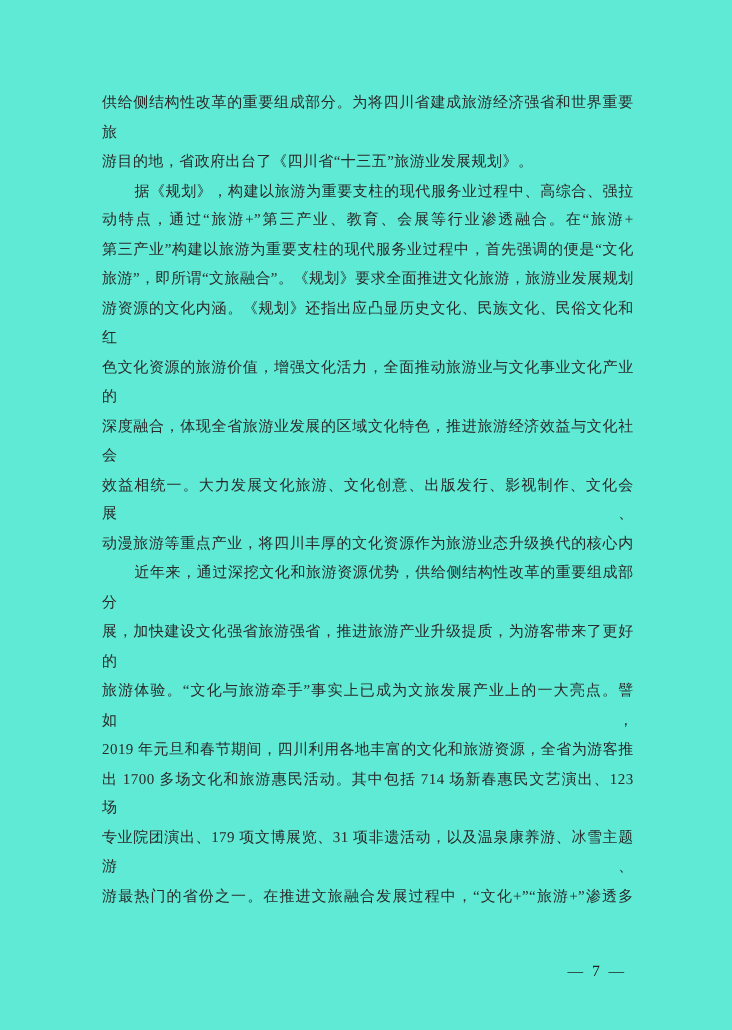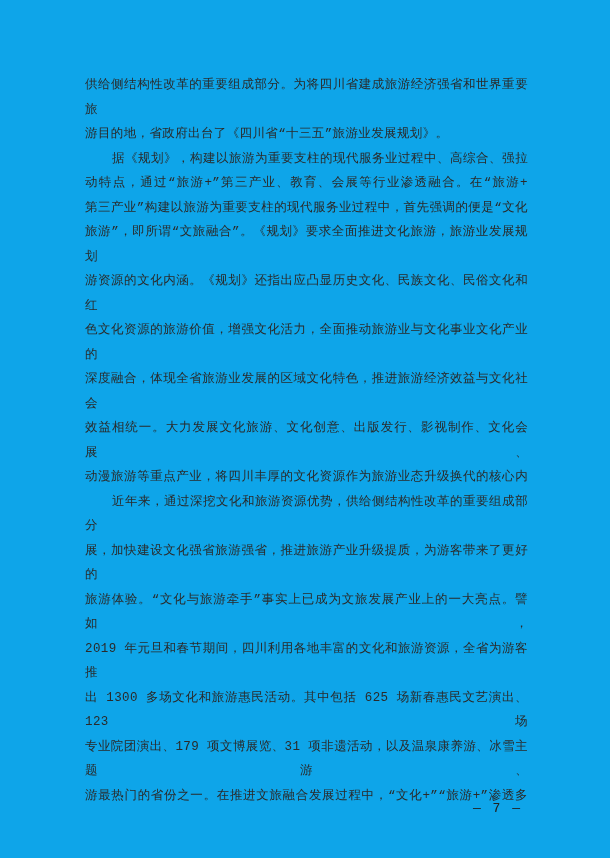--- a/index.html
+++ b/index.html
@@ -4,23 +4,23 @@
 <style>
   html, body {
     margin: 0;
     padding: 0;
     background: #ffffff;
   }
   .page {
     position: relative;
     width: 610px;
     height: 858px;
-    background: #0ea5e9;
+    background: #5eead4;
     overflow: hidden;
-    font-family: Liberation Mono, monospace;
+    font-family: Liberation Serif, serif;
     color: #2a2a2a;
   }
   .doc-body {
     position: absolute;
     left: 85px;
     top: 73px;
     width: 443px;
     font-size: 12.5px;
     line-height: 24.5px;
     letter-spacing: 0.03em;
@@ -73,19 +73,19 @@
         <div class="line fill">色文化资源的旅游价值，增强文化活力，全面推动旅游业与文化事业文化产业的</div>
         <div class="line fill">深度融合，体现全省旅游业发展的区域文化特色，推进旅游经济效益与文化社会</div>
         <div class="line fill">效益相统一。大力发展文化旅游、文化创意、出版发行、影视制作、文化会展、</div>
         <div class="line fill">动漫旅游等重点产业，将四川丰厚的文化资源作为旅游业态升级换代的核心内</div>
       </div>
       <div class="paragraph">
         <div class="line fill indent">近年来，通过深挖文化和旅游资源优势，供给侧结构性改革的重要组成部分</div>
         <div class="line fill">展，加快建设文化强省旅游强省，推进旅游产业升级提质，为游客带来了更好的</div>
         <div class="line fill">旅游体验。“文化与旅游牵手”事实上已成为文旅发展产业上的一大亮点。譬如，</div>
         <div class="line fill">2019 年元旦和春节期间，四川利用各地丰富的文化和旅游资源，全省为游客推</div>
-        <div class="line fill">出 1300 多场文化和旅游惠民活动。其中包括 625 场新春惠民文艺演出、123 场</div>
+        <div class="line fill">出 1700 多场文化和旅游惠民活动。其中包括 714 场新春惠民文艺演出、123 场</div>
         <div class="line fill">专业院团演出、179 项文博展览、31 项非遗活动，以及温泉康养游、冰雪主题游、</div>
         <div class="line fill">游最热门的省份之一。在推进文旅融合发展过程中，“文化+”“旅游+”渗透多</div>
       </div>
     </div>
   <div class="page-footer">— 7 —</div>
 </div>
 
 </body></html>

